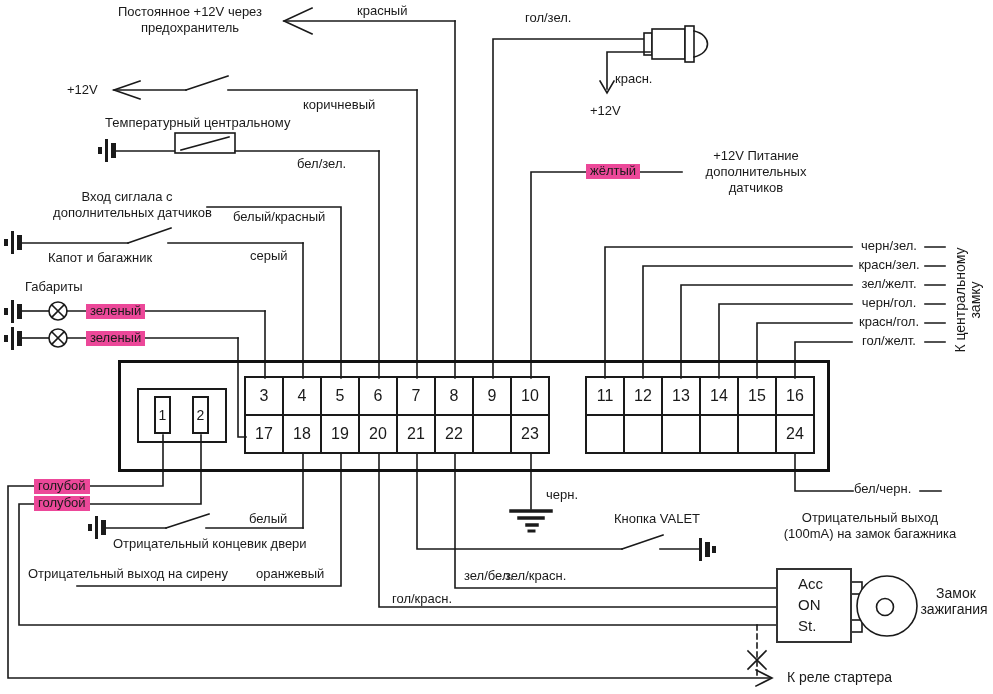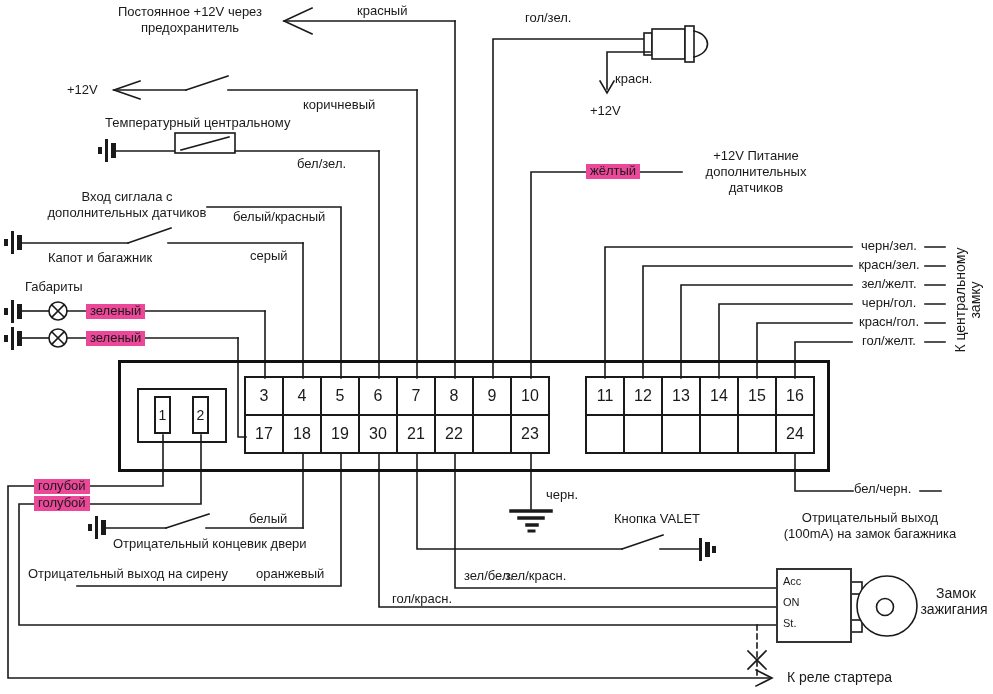--- a/index.html
+++ b/index.html
@@ -15,21 +15,21 @@
   #main-box{position:absolute;left:118px;top:360px;width:706px;height:106px;
             border:3px solid #111;background:transparent;}
   table.grid{position:absolute;border-collapse:collapse;background:transparent;}
   table.grid td{border:2px solid #1a1a1a;width:36px;height:36px;min-width:36px;
                 text-align:center;vertical-align:middle;font-size:16px;padding:0;
                 font-family:"Liberation Sans",sans-serif;color:#1a1a1a;}
   .plug-pin{position:absolute;border:2px solid #1a1a1a;width:13px;height:34px;
             text-align:center;line-height:34px;font-size:14px;background:transparent;}
   #ignition-box{position:absolute;left:776px;top:568px;width:72px;height:71px;
                 border:2px solid #333;background:#fff;}
-  #ignition-box span{position:absolute;left:5px;font-size:11px;}
+  #ignition-box span{position:absolute;left:20px;font-size:15px;}
   #central-lock{position:absolute;left:898px;top:285px;width:140px;height:30px;
                 transform:rotate(-90deg);font-size:14px;line-height:15px;text-align:center;}
 </style>
 </head>
 <body>
 
 <div id="canvas">
 
   <svg id="wires" width="993" height="694" viewBox="0 0 993 694">
     <g stroke="#1a1a1a" stroke-width="1.6" fill="none" stroke-linecap="square">
@@ -198,21 +198,21 @@
       <td>6</td>
       <td>7</td>
       <td>8</td>
       <td>9</td>
       <td>10</td>
     </tr>
     <tr>
       <td>17</td>
       <td>18</td>
       <td>19</td>
-      <td>30</td>
+      <td>20</td>
       <td>21</td>
       <td>22</td>
       <td></td>
       <td>23</td>
     </tr>
   </tbody>
     </table>
 
   <table class="grid" style="left:585px;top:376px;">
     <tbody>
@@ -242,21 +242,21 @@
   </div>
 
   <span class="lbl c" style="left:110px;top:5px;width:160px;">Постоянное +12V через</span>
   <span class="lbl c" style="left:110px;top:21px;width:160px;">предохранитель</span>
   <span class="lbl" style="left:357px;top:4px;">красный</span>
   <span class="lbl" style="left:67px;top:83px;">+12V</span>
   <span class="lbl" style="left:303px;top:98px;">коричневый</span>
   <span class="lbl" style="left:105px;top:116px;">Температурный центральному</span>
   <span class="lbl" style="left:297px;top:157px;">бел/зел.</span>
   <span class="lbl c" style="left:42px;top:190px;width:170px;">Вход сиглала с</span>
-  <span class="lbl c" style="left:42px;top:206px;width:170px;">дополнительных датчиков</span>
+  <span class="lbl c" style="left:42px;top:206px;width:170px;text-align:right;">дополнительных датчиков</span>
   <span class="lbl" style="left:233px;top:210px;">белый/красный</span>
   <span class="lbl" style="left:48px;top:251px;">Капот и багажник</span>
   <span class="lbl" style="left:250px;top:249px;">серый</span>
   <span class="lbl" style="left:25px;top:280px;">Габариты</span>
   <span class="lbl wl" style="left:86px;top:304px;">зеленый</span>
   <span class="lbl wl" style="left:86px;top:331px;">зеленый</span>
   <span class="lbl" style="left:525px;top:11px;text-align:center;">гол/зел.</span>
   <span class="lbl" style="left:615px;top:72px;">красн.</span>
   <span class="lbl" style="left:590px;top:104px;">+12V</span>
   <span class="lbl wl" style="left:586px;top:164px;">жёлтый</span>

